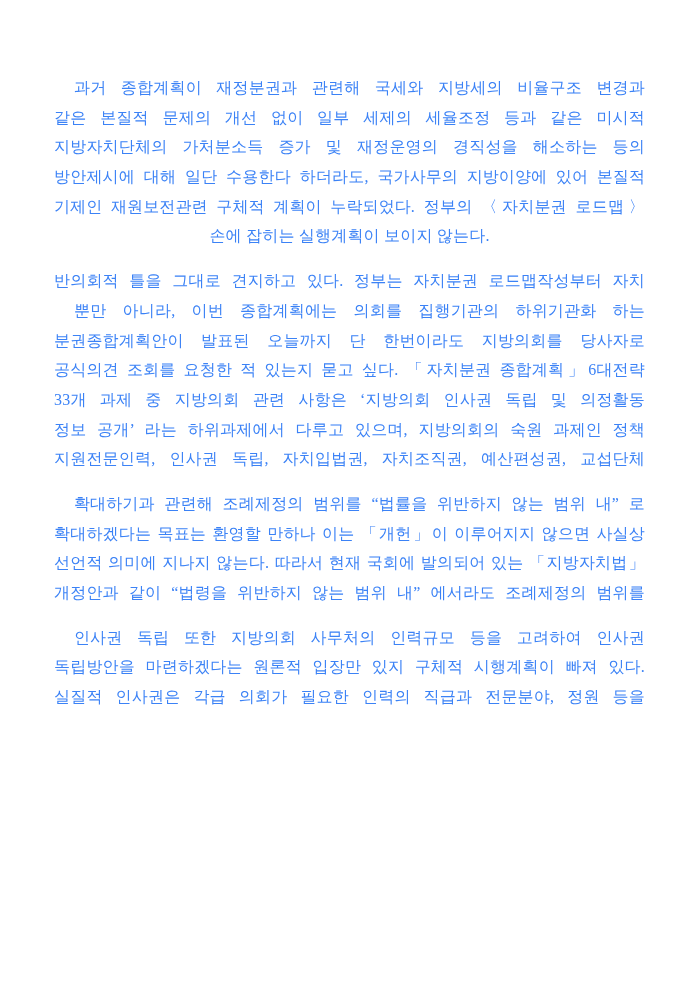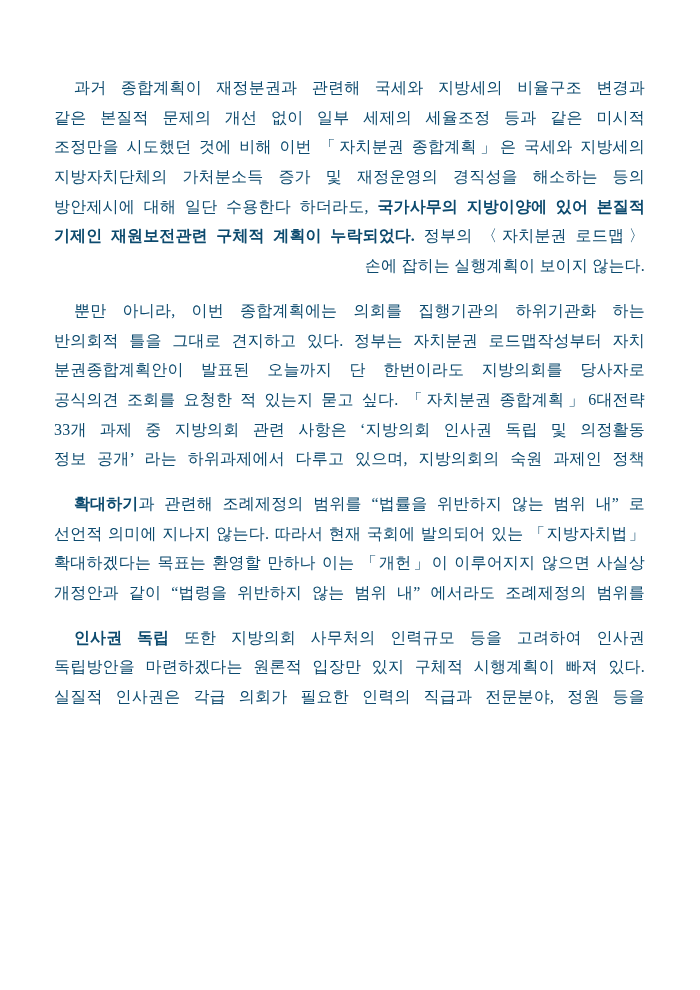--- a/index.html
+++ b/index.html
@@ -17,74 +17,74 @@
   .doc-page {
     position: absolute;
     inset: 0;
     background: #ffffff;
   }
   .doc-body {
     position: absolute;
     top: 73px;
     left: 54px;
     width: 591px;
-    color: #0c4a6e;
+    color: #3b82f6;
     font-size: 16px;
     letter-spacing: 0.2px;
   }
   .paragraph {
     margin: 0 0 15px 0;
   }
   .line {
     line-height: 29.7px;
     height: 29.7px;
     white-space: normal;
-    text-align: right;
+    text-align: center;
   }
   .line.j {
     text-align: justify;
     text-align-last: justify;
   }
   .line.ind {
     text-indent: 20px;
   }
   .run {
     font-weight: 400;
   }
   .run.bold {
-    font-weight: 700;
+    font-weight: 400;
     letter-spacing: 0.1px;
   }
 </style>
 </head>
 <body>
 
 <div class="doc-page">
   <div class="doc-body">
       <div class="paragraph">
         <div class="line j ind"><span class="run">과거 종합계획이 재정분권과 관련해 국세와 지방세의 비율구조 변경과</span></div>
         <div class="line j"><span class="run">같은 본질적 문제의 개선 없이 일부 세제의 세율조정 등과 같은 미시적</span></div>
-        <div class="line j"><span class="run">조정만을 시도했던 것에 비해 이번 「자치분권 종합계획」은 국세와 지방세의</span></div>
         <div class="line j"><span class="run">지방자치단체의 가처분소득 증가 및 재정운영의 경직성을 해소하는 등의</span></div>
         <div class="line j"><span class="run">방안제시에 대해 일단 수용한다 하더라도, </span><span class="run bold">국가사무의 지방이양에 있어 본질적</span></div>
         <div class="line j"><span class="run bold">기제인 재원보전관련 구체적 계획이 누락되었다.</span><span class="run"> 정부의 〈자치분권 로드맵〉</span></div>
         <div class="line"><span class="run">손에 잡히는 실행계획이 보이지 않는다.</span></div>
       </div>
       <div class="paragraph">
+        <div class="line j"><span class="run">반의회적 틀을 그대로 견지하고 있다. 정부는 자치분권 로드맵작성부터 자치</span></div>
         <div class="line j ind"><span class="run">뿐만 아니라, 이번 종합계획에는 의회를 집행기관의 하위기관화 하는</span></div>
-        <div class="line j"><span class="run">반의회적 틀을 그대로 견지하고 있다. 정부는 자치분권 로드맵작성부터 자치</span></div>
         <div class="line j"><span class="run">분권종합계획안이 발표된 오늘까지 단 한번이라도 지방의회를 당사자로</span></div>
         <div class="line j"><span class="run">공식의견 조회를 요청한 적 있는지 묻고 싶다. 「자치분권 종합계획」6대전략</span></div>
         <div class="line j"><span class="run">33개 과제 중 지방의회 관련 사항은 ‘지방의회 인사권 독립 및 의정활동</span></div>
         <div class="line j"><span class="run">정보 공개’ 라는 하위과제에서 다루고 있으며, 지방의회의 숙원 과제인 정책</span></div>
+        <div class="line j"><span class="run">지원전문인력, 인사권 독립, 자치입법권, 자치조직권, 예산편성권, 교섭단체</span></div>
       </div>
       <div class="paragraph">
         <div class="line j ind"><span class="run bold">확대하기</span><span class="run">과 관련해 조례제정의 범위를 “법률을 위반하지 않는 범위 내” 로</span></div>
+        <div class="line j"><span class="run">확대하겠다는 목표는 환영할 만하나 이는 「개헌」이 이루어지지 않으면 사실상</span></div>
         <div class="line j"><span class="run">선언적 의미에 지나지 않는다. 따라서 현재 국회에 발의되어 있는 「지방자치법」</span></div>
-        <div class="line j"><span class="run">확대하겠다는 목표는 환영할 만하나 이는 「개헌」이 이루어지지 않으면 사실상</span></div>
         <div class="line j"><span class="run">개정안과 같이 “법령을 위반하지 않는 범위 내” 에서라도 조례제정의 범위를</span></div>
       </div>
       <div class="paragraph">
         <div class="line j ind"><span class="run bold">인사권 독립</span><span class="run"> 또한 지방의회 사무처의 인력규모 등을 고려하여 인사권</span></div>
         <div class="line j"><span class="run">독립방안을 마련하겠다는 원론적 입장만 있지 구체적 시행계획이 빠져 있다.</span></div>
         <div class="line j"><span class="run">실질적 인사권은 각급 의회가 필요한 인력의 직급과 전문분야, 정원 등을</span></div>
       </div>
     </div>
 </div>
 

